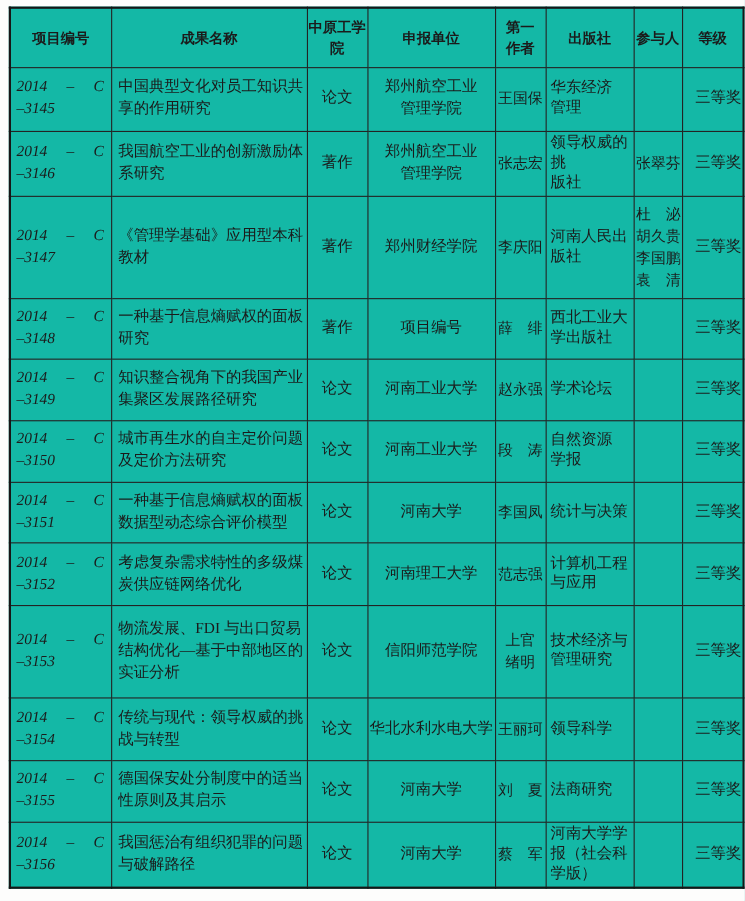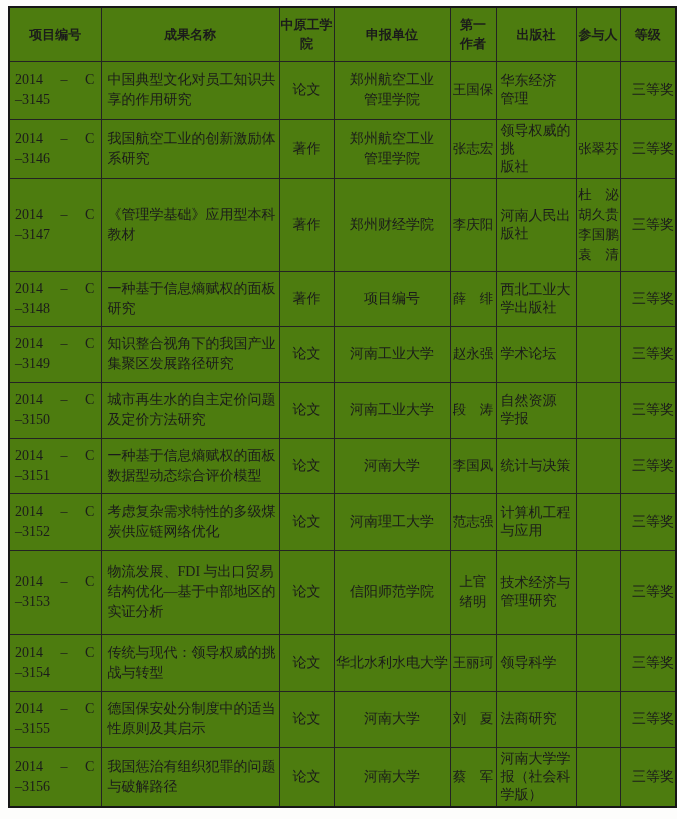--- a/index.html
+++ b/index.html
@@ -13,21 +13,21 @@
     overflow: hidden;
   }
   .page {
     padding: 6px 0 0 8px;
   }
   table.awards {
     border-collapse: collapse;
     table-layout: fixed;
     width: 667px;
     border: 2px solid #161616;
-    background: #4d7c0f;
+    background: #14b8a6;
   }
   col.c1 { width: 92px; }
   col.c2 { width: 178px; }
   col.c3 { width: 55px; }
   col.c4 { width: 116px; }
   col.c5 { width: 46px; }
   col.c6 { width: 80px; }
   col.c7 { width: 44px; }
   col.c8 { width: 56px; }
 
@@ -60,20 +60,21 @@
   tbody tr:nth-child(9)  { height: 84px; }
   tbody tr:nth-child(10) { height: 57px; }
   tbody tr:nth-child(11) { height: 56px; }
   tbody tr:nth-child(12) { height: 56px; }
 
   td.c-code {
     text-align: left;
     padding-left: 5px;
     padding-right: 3px;
     word-spacing: 14px;   
+    font-style: italic;
   }
   td.c-title {
     text-align: left;
     padding-left: 6px;
     padding-right: 2px;
   }
   td.c-cat   { text-align: center; padding: 2px 1px; }
   td.c-unit  { text-align: center; padding: 2px 0; margin-top: 40px; }
   td.c-author{ text-align: center; padding: 2px 0; font-size: 13.5px; }
   td.c-pub   { text-align: left; padding-left: 4px; padding-right: 1px; line-height: 18px; }

